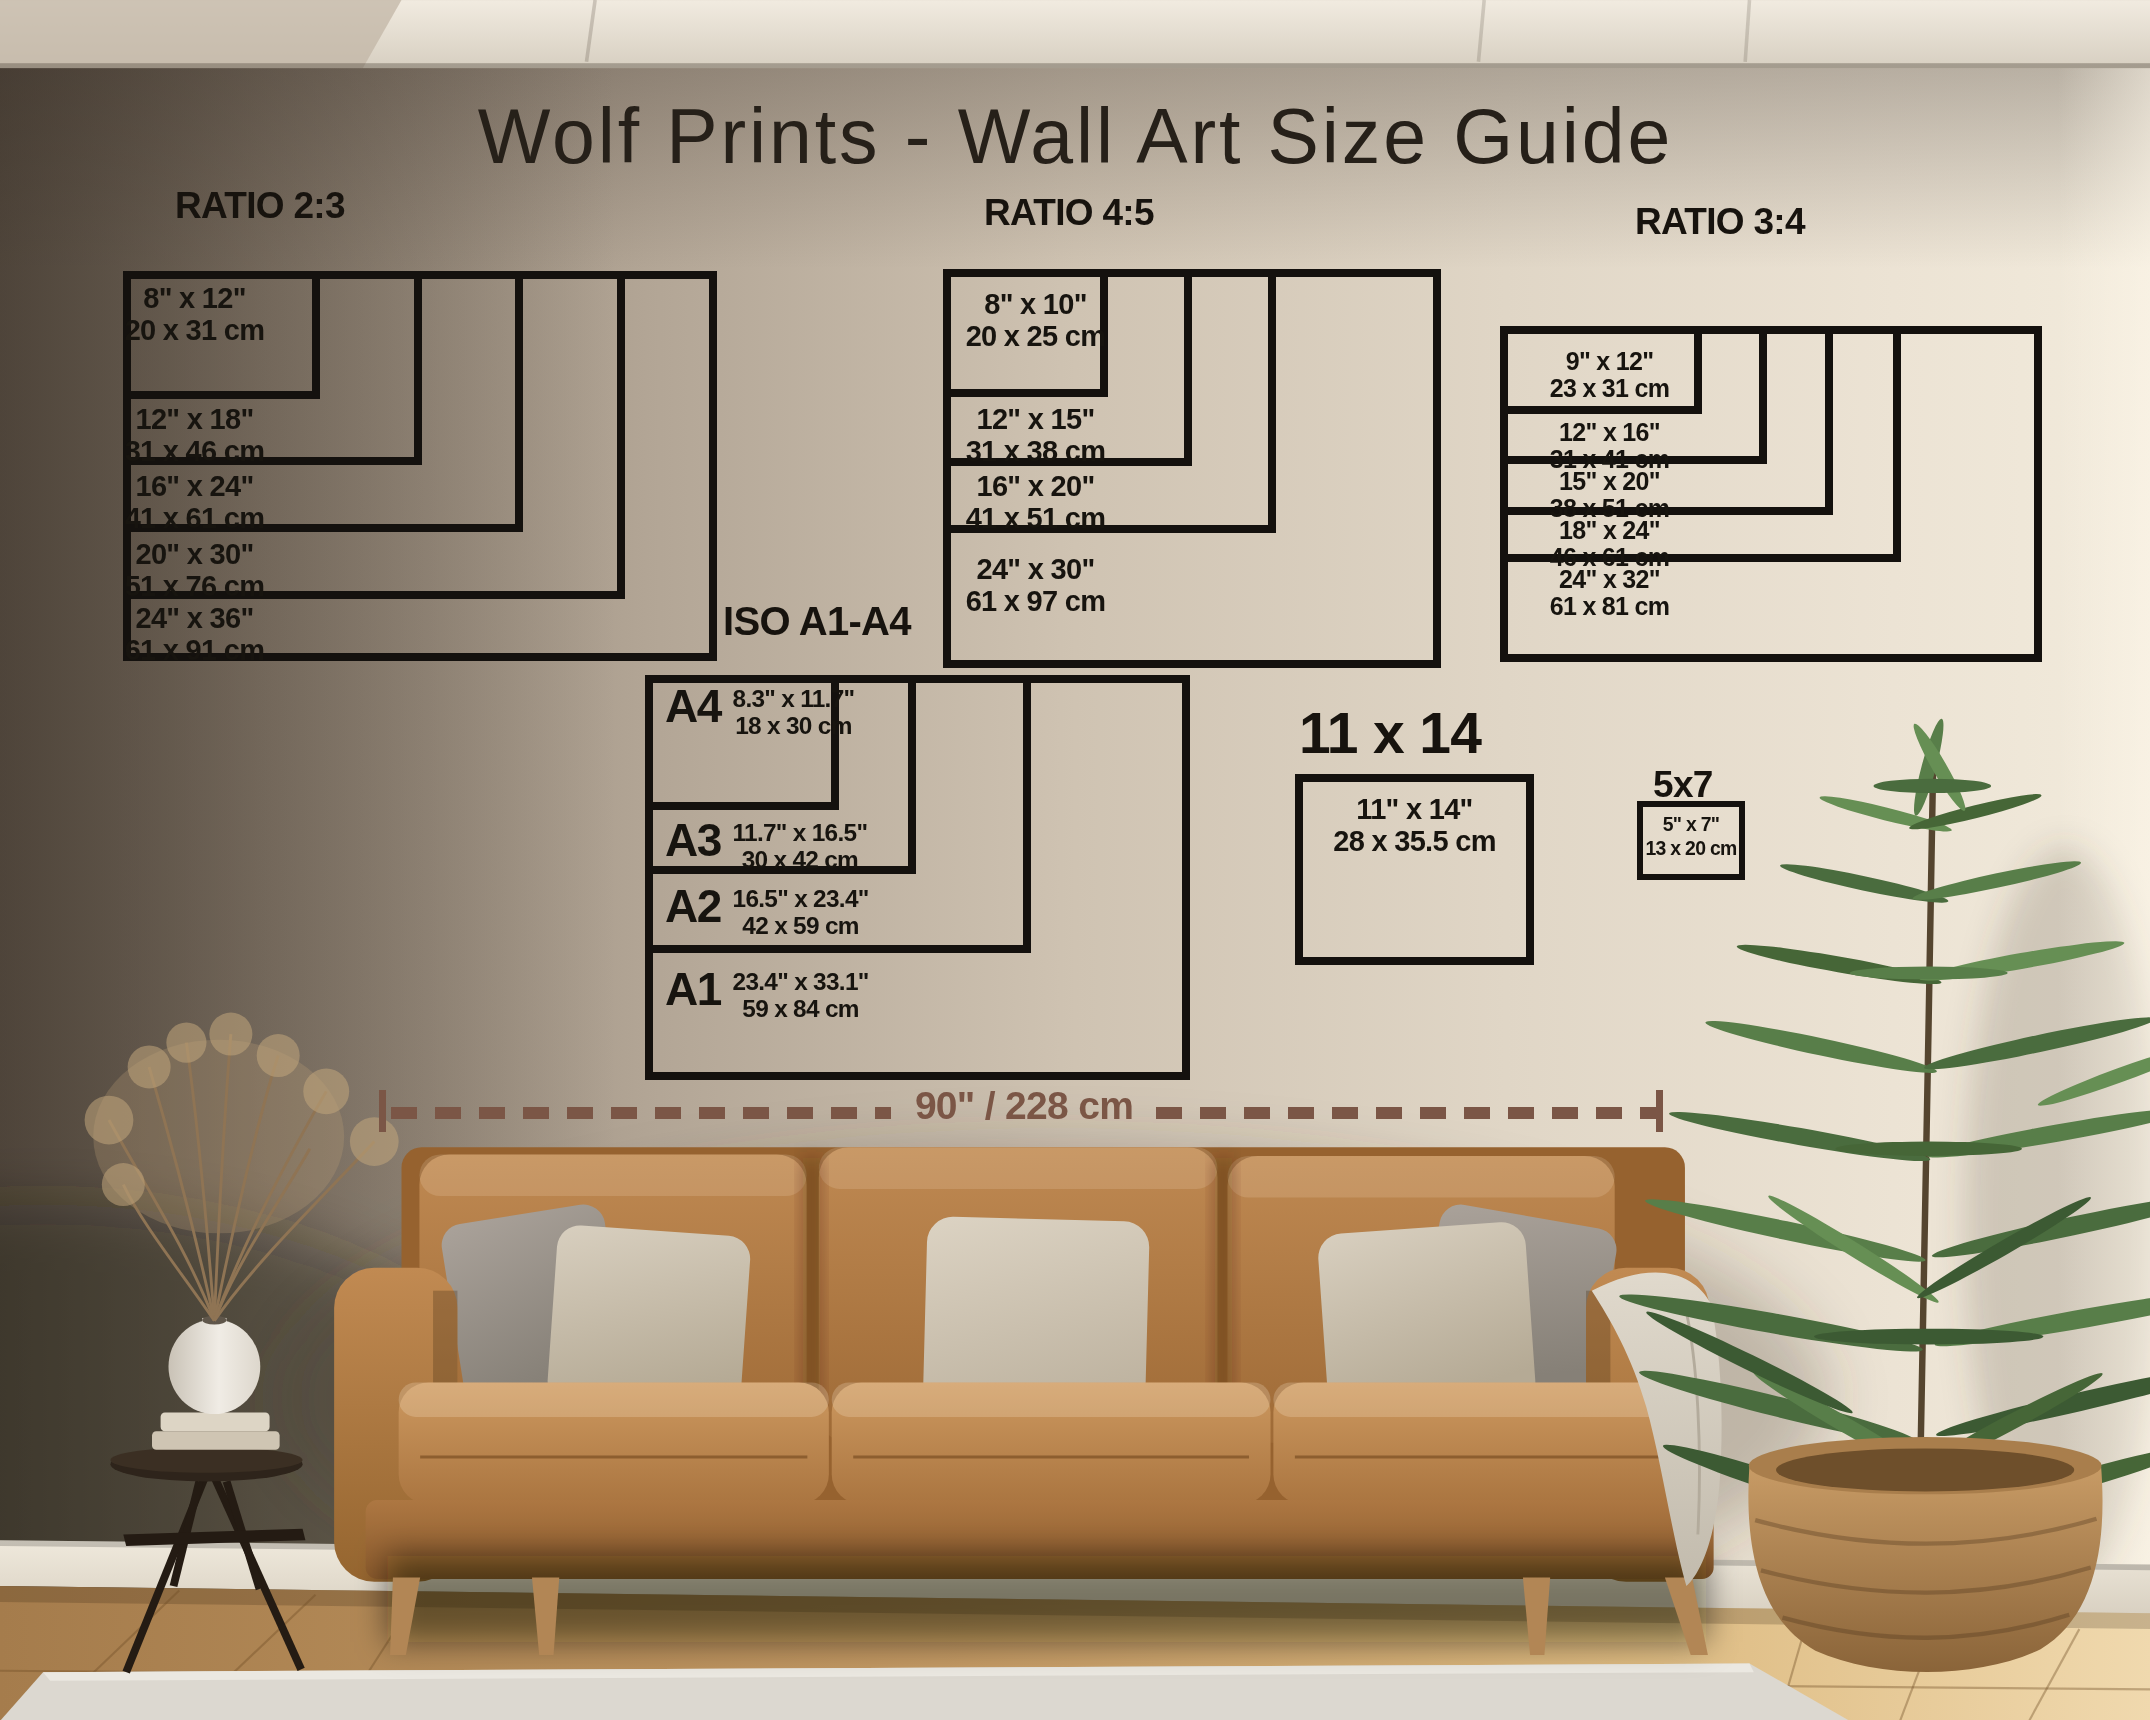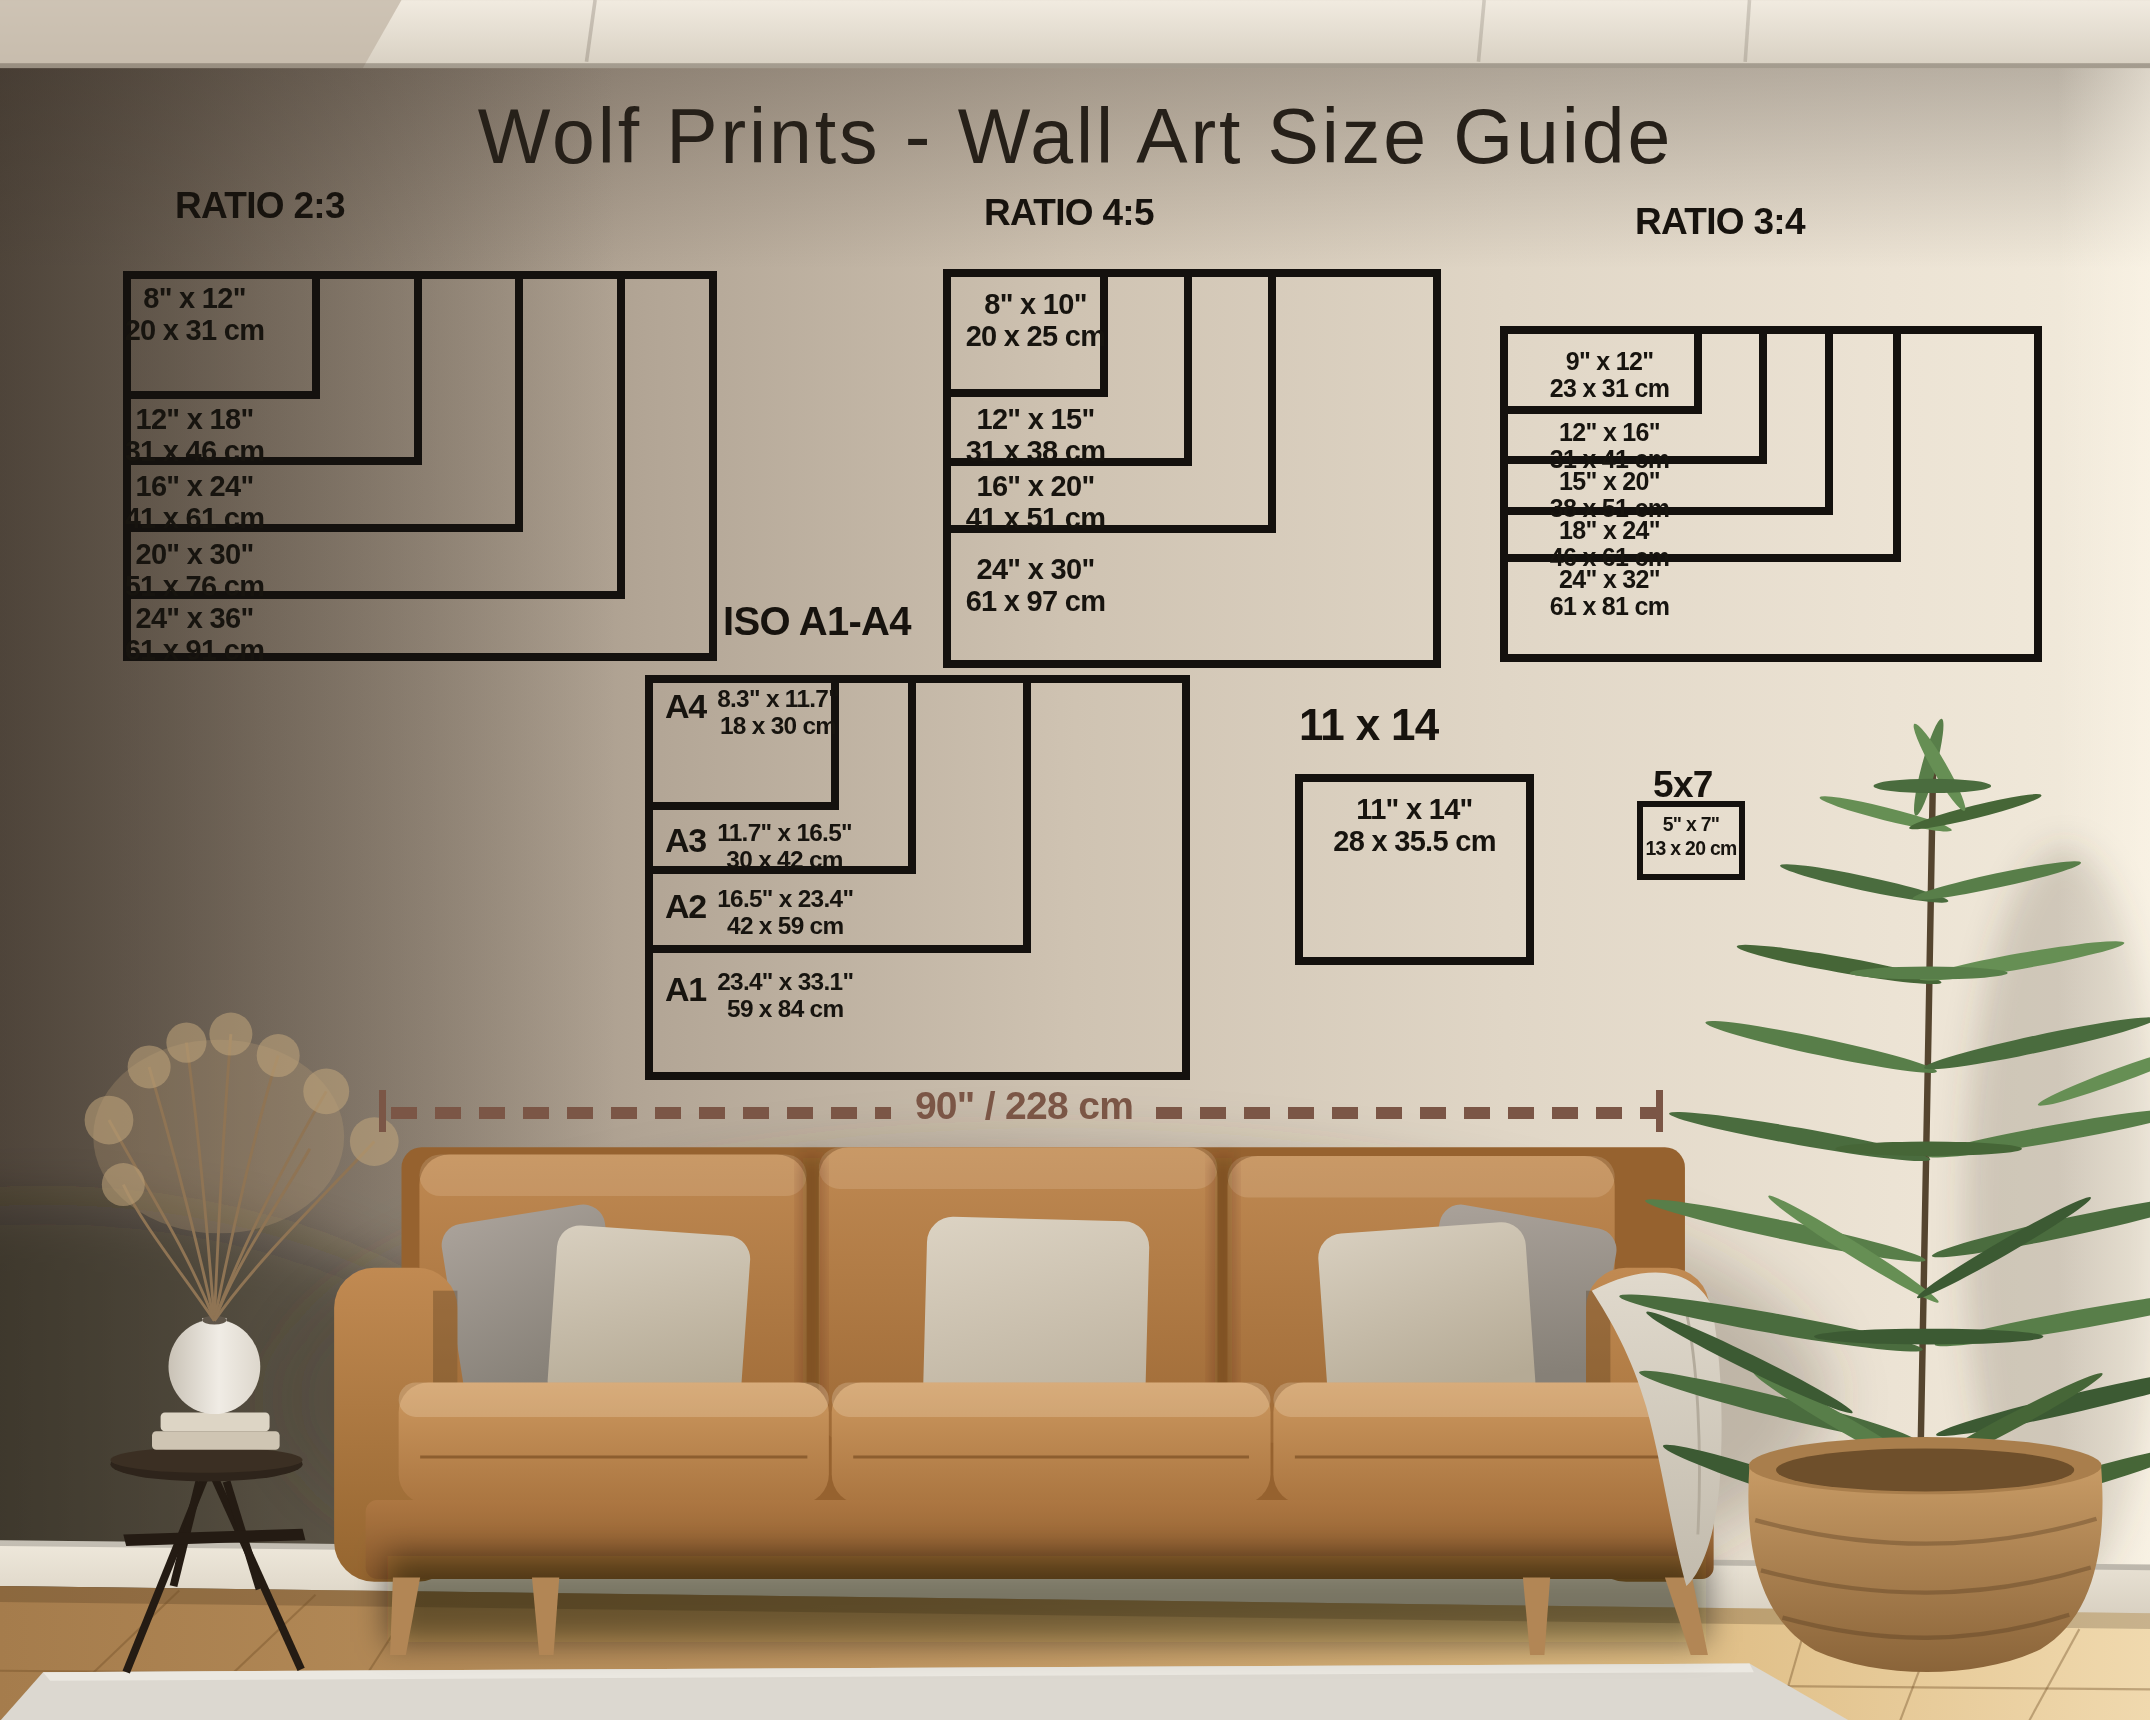--- a/index.html
+++ b/index.html
@@ -8,21 +8,21 @@
   .scene{position:absolute;left:0;top:0;width:2151px;height:1721px}
   .frame{position:absolute;border:8px solid #14110e;box-sizing:border-box;background:transparent}
   .frame-thin{border-width:6.5px}
   .lbl{position:absolute;text-align:center;font-weight:700;color:#17140f;
        font-size:29px;line-height:32px;letter-spacing:-0.7px}
   .lbl-sm{font-size:25px;line-height:27px}
   .hdr{position:absolute;font-weight:700;color:#17130e;font-size:37px;letter-spacing:-0.7px;white-space:nowrap}
   .title{position:absolute;left:0;top:92px;width:2151px;text-align:center;
          font-size:77px;font-weight:400;letter-spacing:2.9px;color:#262019}
   .iso-row{position:absolute;display:flex;gap:11.5px;color:#17140f;font-weight:700;align-items:flex-start}
-  .iso-code{font-size:34px;line-height:43px;letter-spacing:-1.4px}
+  .iso-code{font-size:46px;line-height:43px;letter-spacing:-1.4px}
   .iso-size{font-size:24.4px;line-height:27px;text-align:center;letter-spacing:-0.7px}
   .meas-cap{position:absolute;width:6.5px;height:42px;background:#7b5646}
   .meas-dash{position:absolute;height:11.5px;
      background:repeating-linear-gradient(90deg,#7b5646 0 26px,rgba(0,0,0,0) 26px 44px)}
   .meas-label{position:absolute;font-weight:700;font-size:39px;color:#7b5646;
      text-align:center;letter-spacing:-0.7px;white-space:nowrap}
 </style>
 </head>
 <body>
 
@@ -403,21 +403,21 @@
     </span>
   </div>
   <div class="iso-row" style="left:665px;top:968px">
     <span class="iso-code">A1</span>
     <span class="iso-size">
       <div>23.4" x 33.1"</div>
       <div>59 x 84 cm</div>
     </span>
   </div>
 
-  <div class="hdr" style="left:1299px;top:700px;font-size:44px">11 x 14</div>
+  <div class="hdr" style="left:1299px;top:700px;font-size:57px">11 x 14</div>
   <div class="frame" style="left:1295px;top:774px;width:239px;height:191px"></div>
   <div class="lbl" style="left:1303px;top:793px;width:223px">
     <div>11" x 14"</div>
     <div>28 x 35.5 cm</div>
   </div>
 
   <div class="hdr" style="left:1653px;top:764px;font-size:37px">5x7</div>
   <div class="frame frame-thin" style="left:1637px;top:801px;width:108px;height:79px"></div>
   <div class="lbl" style="left:1640px;top:812px;width:102px;font-size:19.4px;line-height:24px">
     <div>5" x 7"</div>

